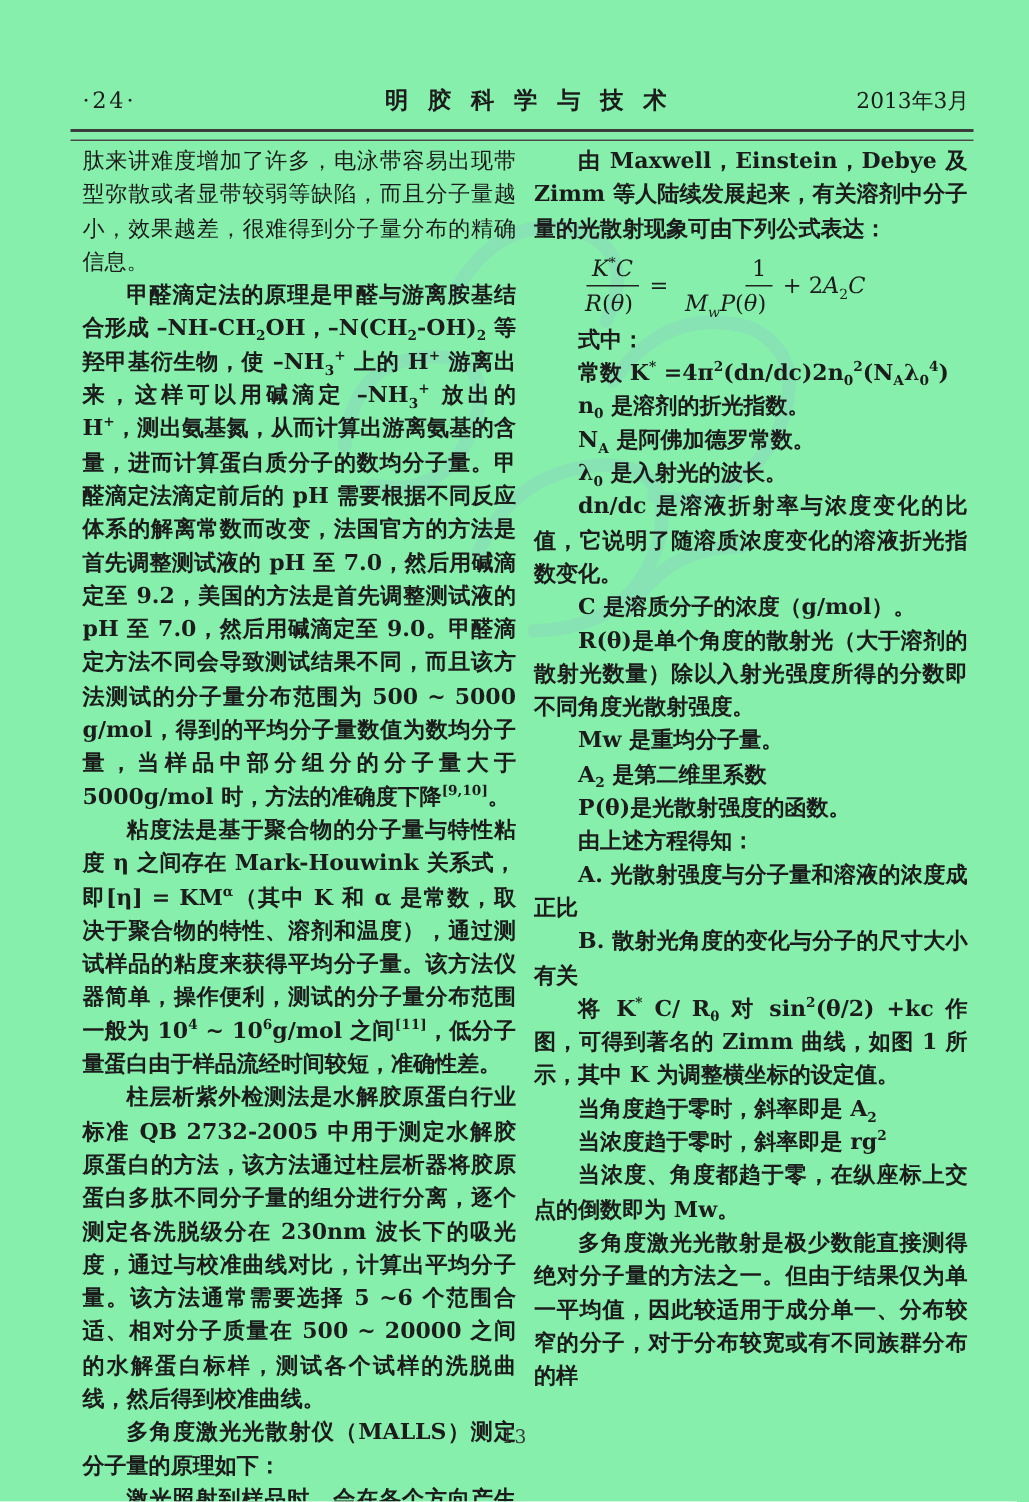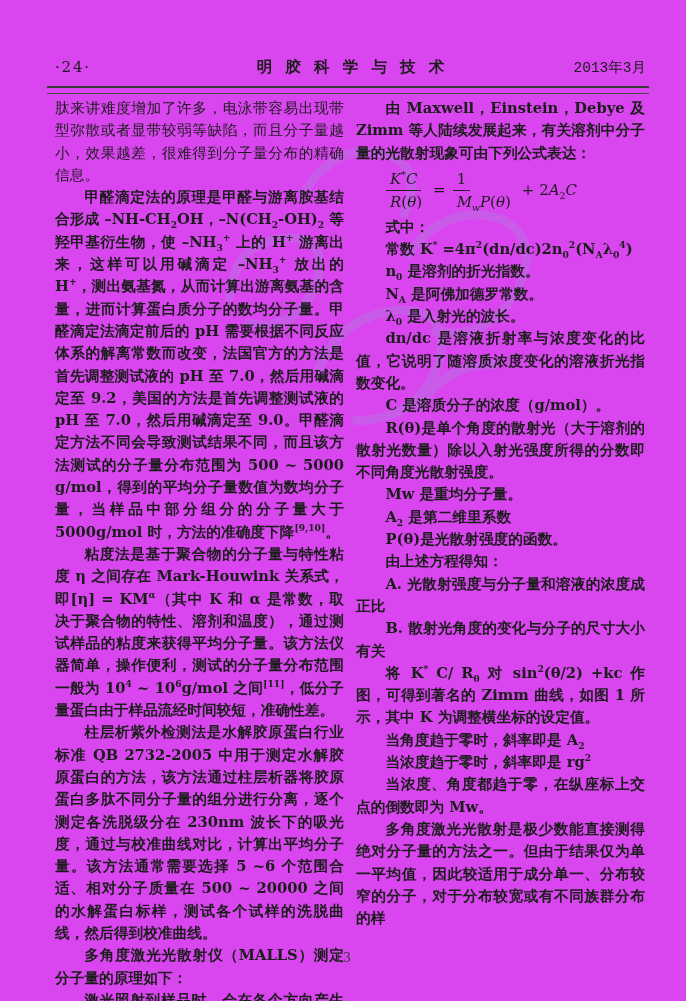--- a/index.html
+++ b/index.html
@@ -1,30 +1,30 @@
 <!DOCTYPE html>
 <html><head>
 <meta charset="utf-8">
 <style>
   html,body{margin:0;padding:0;background:#ffffff;}
   .page{
-    position:relative;width:686px;height:1001px;background:#d946ef;
+    position:relative;width:686px;height:1001px;background:#86efac;
     overflow:hidden;color:#1c1c1c;
     font-family:"DejaVu Serif","Liberation Serif",serif;
   }
   
   .hdr{
     position:absolute;top:57px;left:55px;right:40px;height:24px;
     display:grid;grid-template-columns:1fr auto 1fr;align-items:baseline;
     font-size:15px;
   }
   .hdr .left{justify-self:start;letter-spacing:.12em;}
   .hdr .center{justify-self:center;font-weight:600;font-size:15.5px;
     letter-spacing:.85em;text-indent:.85em;white-space:nowrap;}
-  .hdr .right{justify-self:end;font-size:14.5px;font-family:Liberation Mono, monospace;}
+  .hdr .right{justify-self:end;font-size:14.5px;}
   .rule{
     position:absolute;top:86px;left:47px;right:37px;height:5px;
     border-top:2.4px solid #3c3c3c;border-bottom:1.6px solid #4a4a4a;
   }
   
   .cols{
     position:absolute;top:97px;left:55px;right:41px;
     display:flex;gap:12px;
   }
   .col{width:289px;flex:0 0 289px;
@@ -34,21 +34,21 @@
   p.ind{text-indent:2em;font-weight:bold;}
   sup,sub{font-size:.62em;line-height:0;}
   sup{vertical-align:super;}
   sub{vertical-align:sub;}
   .it{font-style:italic;}
   
   .formula{
     display:flex;align-items:center;gap:7px;
     padding:5px 0 5px 2em;font-size:15px;line-height:1.2;
   }
-  .frac{display:inline-flex;flex-direction:column;align-items:flex-start;}
+  .frac{display:inline-flex;flex-direction:column;align-items:flex-end;}
   .frac .num{border-bottom:1.4px solid #222;padding:1px 4px 2px;}
   .frac .den{padding:2px 4px 0;}
   
   .folio{
     position:absolute;bottom:36px;left:0;width:100%;
     text-align:center;font-size:12.5px;color:#3a3a3a;letter-spacing:.05em;
   }
   
   .wm{
     position:absolute;left:225px;top:115px;width:350px;height:340px;

